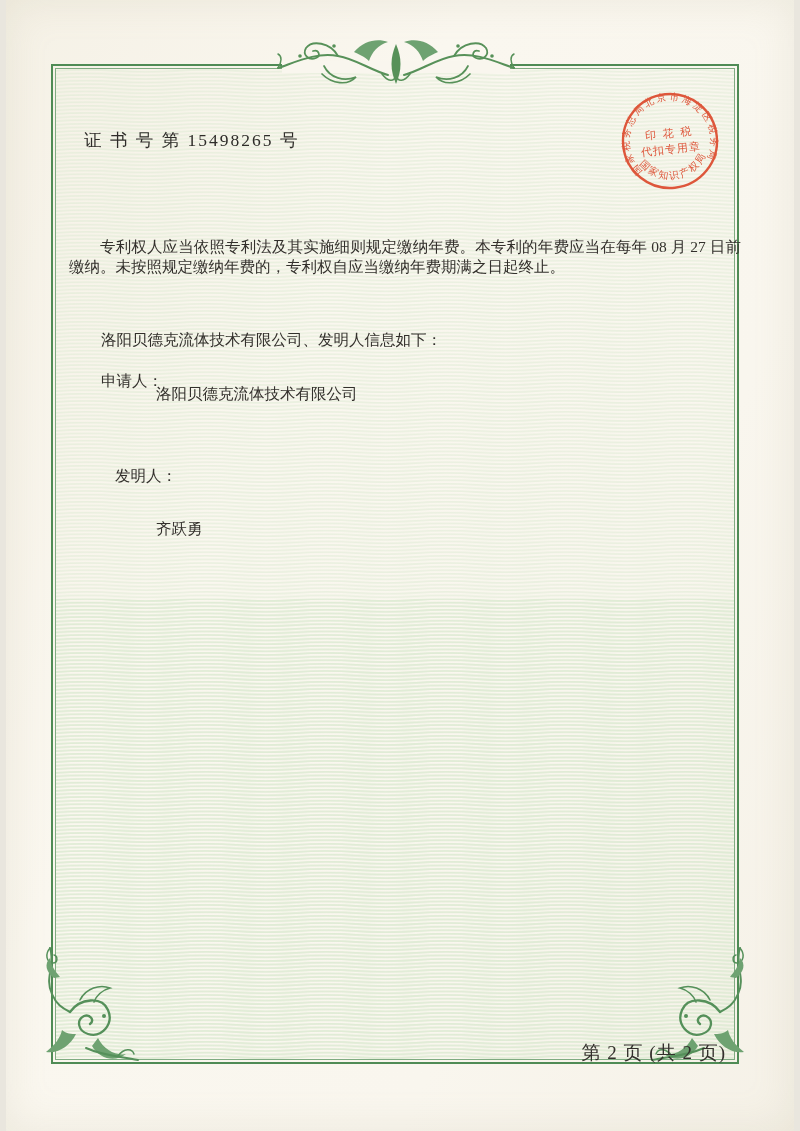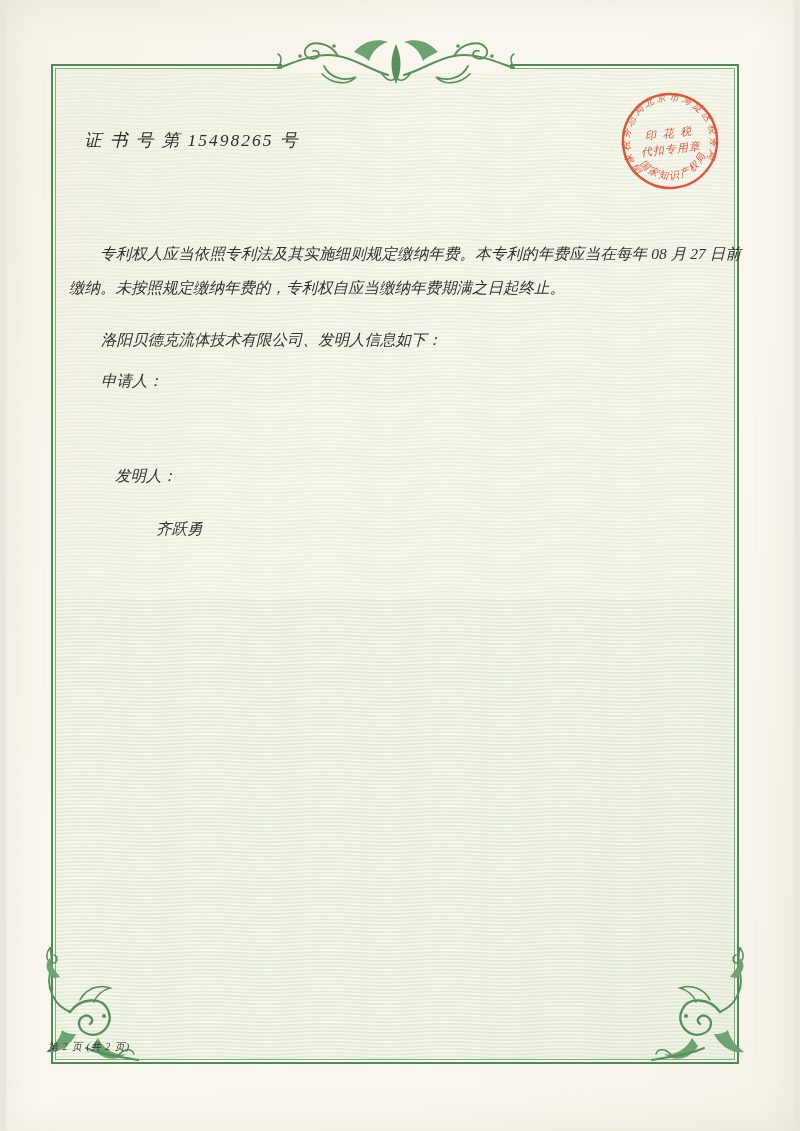--- a/index.html
+++ b/index.html
@@ -5,53 +5,52 @@
   html,body{margin:0;padding:0;background:#e9e6de;}
   .page{
     position:relative;
     width:788px;height:1131px;
     margin:0 auto;
     background:linear-gradient(115deg,#f5f1e6 0%,#faf7ef 35%,#f9f6ee 70%,#f5f1e7 100%);
     overflow:hidden;
     font-family:"Liberation Serif","DejaVu Serif",serif;
     color:#35322e;
     box-shadow:inset 0 0 40px rgba(180,170,140,.18);
-    font-style:italic;
   }
   .frame-outer{
     position:absolute;left:45px;top:64px;width:688px;height:1000px;
     border:2px solid #4f8b55;box-sizing:border-box;
   }
   .frame-inner{
     position:absolute;left:2px;top:2px;right:2px;bottom:2px;
     border:1.5px solid #7fab81;box-sizing:border-box;
   }
   .guilloche{position:absolute;left:50px;top:69px;}
   .ornament{position:absolute;}
   .orn-top{left:270px;top:28px;}
   .orn-bl{left:14px;top:944px;}
   .orn-br{left:640px;top:944px;transform:scaleX(-1);}
   .cert-no{
     position:absolute;left:78px;top:128px;
     font-size:17.5px;letter-spacing:2px;color:#2e2c29;
   }
   .fee-notice{
     position:absolute;left:63px;top:237px;width:672px;
-    font-size:15.5px;line-height:34px;text-indent:2em;
+    font-size:15.5px;line-height:20px;text-indent:2em;
     text-align:justify;color:#33302c;
   }
   .info-block{position:absolute;left:95px;font-size:15.5px;color:#33302c;}
   .ib-header{top:330px;}
   .ib-applicant-label{top:371px;}
   .ib-applicant-name{top:384px;left:150px;}
   .ib-inventor-label{top:466px;margin-left:14px;}
   .ib-inventor-name{top:519px;left:150px;}
   .footer{
-    position:absolute;left:42px;top:1040px;width:660px;
-    text-align:left;font-size:10px;color:#33302c;letter-spacing:1px;
+    position:absolute;left:60px;top:1040px;width:660px;
+    text-align:right;font-size:19px;color:#33302c;letter-spacing:1px;
   }
   .seal{position:absolute;left:611px;top:88px;width:106px;height:106px;opacity:.92;}
 </style>
 </head>
 <body>
 
 <div class="page">
 
   <svg class="guilloche" width="678" height="990" aria-hidden="true">
     <defs>
@@ -102,20 +101,21 @@
   <svg class="ornament orn-br" width="124" height="126" viewBox="0 0 124 126" aria-hidden="true">
     <use href="#cornerOrn"></use>
   </svg>
 
   <div class="cert-no">证 书 号 第 15498265 号</div>
 
   <div class="fee-notice">专利权人应当依照专利法及其实施细则规定缴纳年费。本专利的年费应当在每年 08 月 27 日前缴纳。未按照规定缴纳年费的，专利权自应当缴纳年费期满之日起终止。</div>
 
   <div class="info-block ib-header">洛阳贝德克流体技术有限公司、发明人信息如下：</div>
   <div class="info-block ib-applicant-label">申请人：</div>
+  <div class="info-block ib-applicant-name">洛阳贝德克流体技术有限公司</div>
   <div class="info-block ib-inventor-label">发明人：</div>
   <div class="info-block ib-inventor-name">齐跃勇</div>
 
   <div class="footer">第 2 页 (共 2 页)</div>
 
   <svg class="seal" viewBox="0 0 106 106" aria-hidden="true">
     <defs>
       <path id="sealTopArc" d="M26,84 A41,41 0 1 1 80,84" fill="none"></path>
       <path id="sealBotArc" d="M19,71 A39,39 0 0 0 87,71" fill="none"></path>
     </defs>

